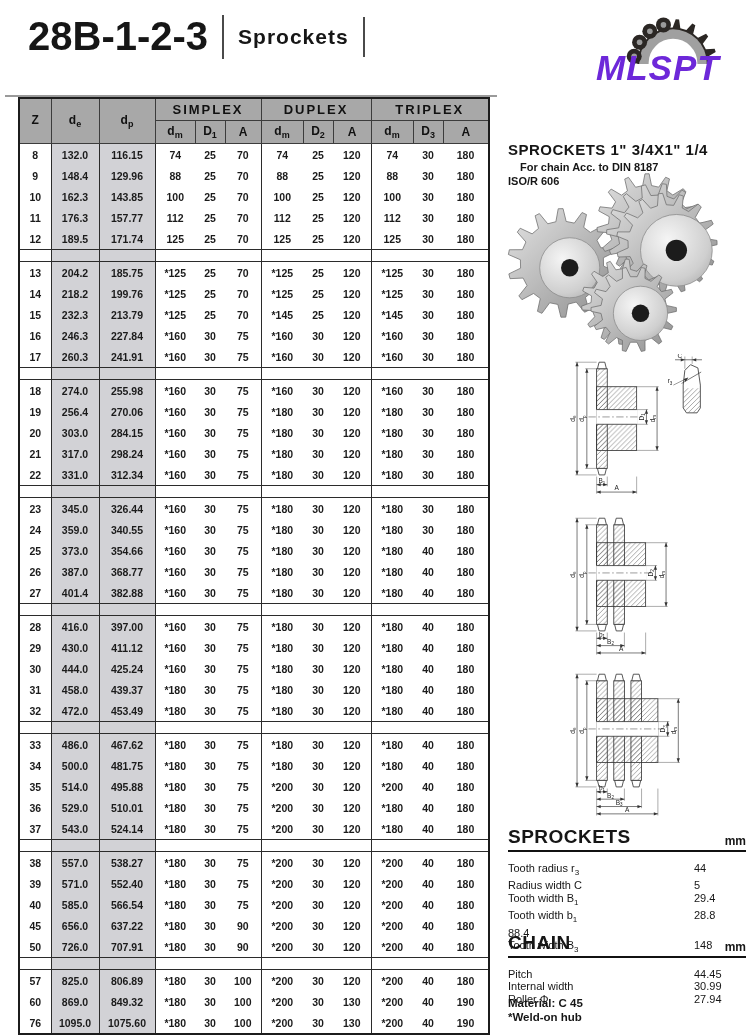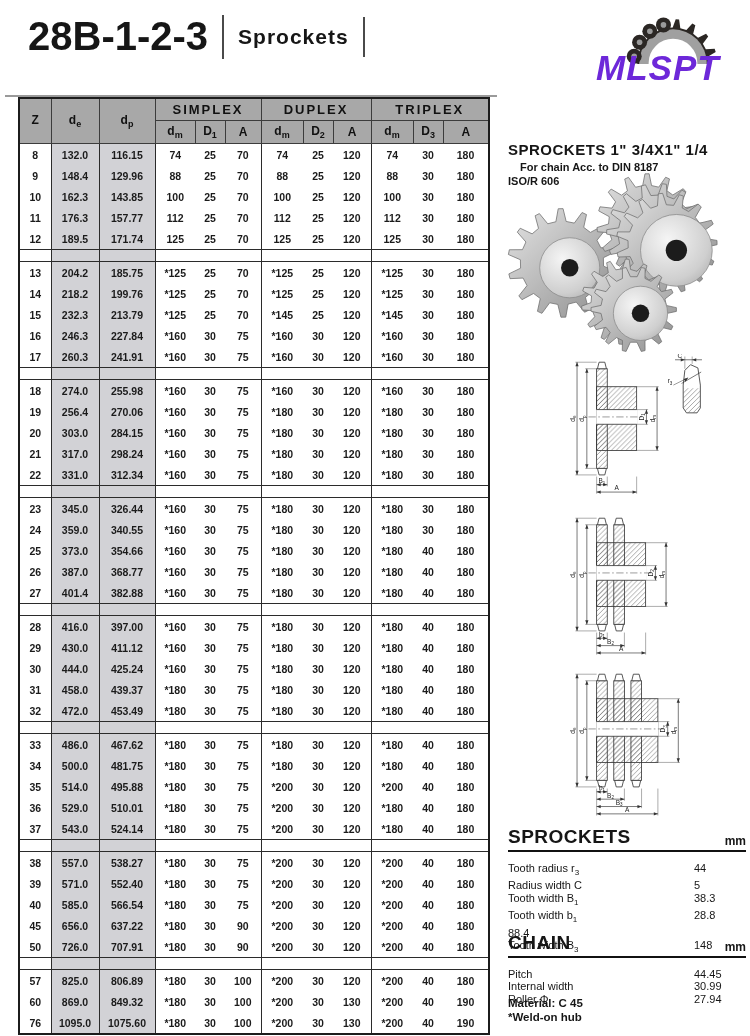--- a/index.html
+++ b/index.html
@@ -995,21 +995,21 @@
         <div class="spec-row">
           <span class="spec-label">Tooth radius r<sub>3</sub></span>
           <span class="spec-value">44</span>
         </div>
         <div class="spec-row">
           <span class="spec-label">Radius width C</span>
           <span class="spec-value">5</span>
         </div>
         <div class="spec-row">
           <span class="spec-label">Tooth width B<sub>1</sub></span>
-          <span class="spec-value">38.3</span>
+          <span class="spec-value">29.4</span>
         </div>
         <div class="spec-row">
           <span class="spec-label">Tooth width b<sub>1</sub></span>
           <span class="spec-value">28.8</span>
         </div>
         <div class="spec-row">
           <span class="spec-value">88.4</span>
         </div>
         <div class="spec-row">
           <span class="spec-label">Tooth width B<sub>3</sub></span>

